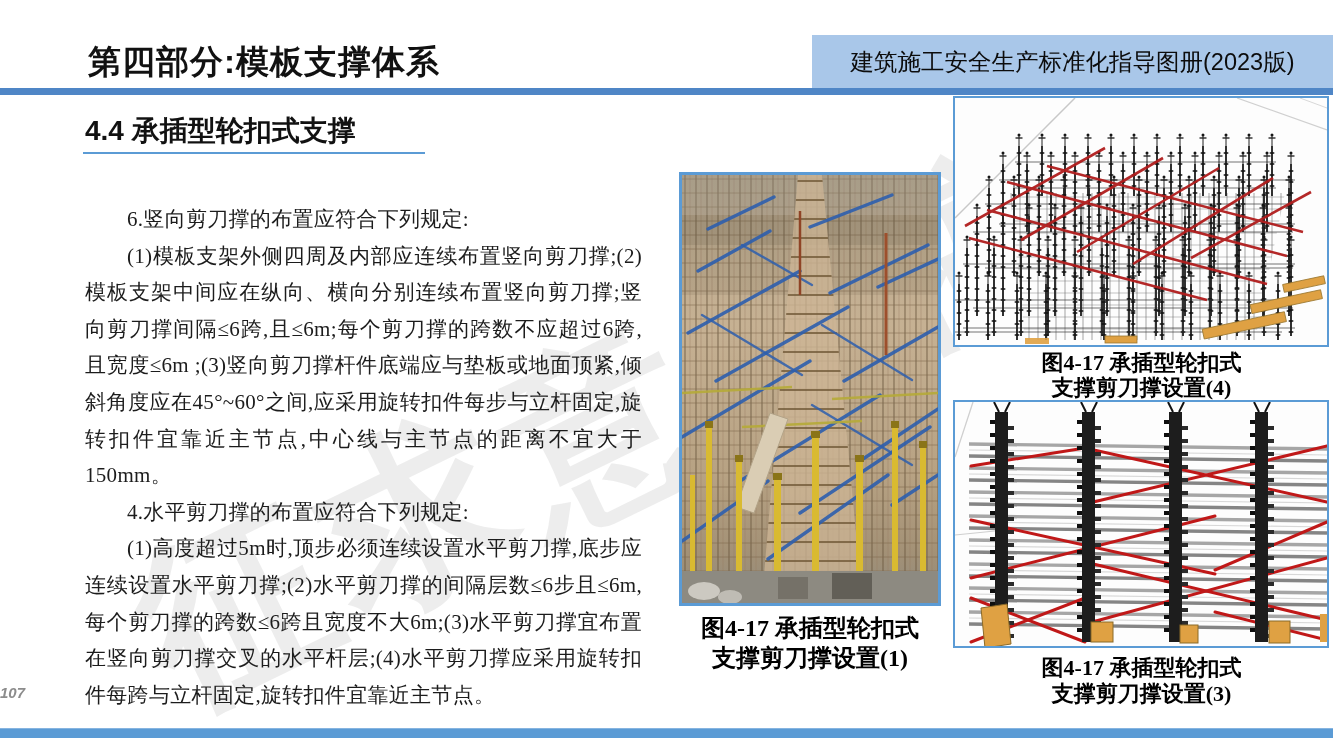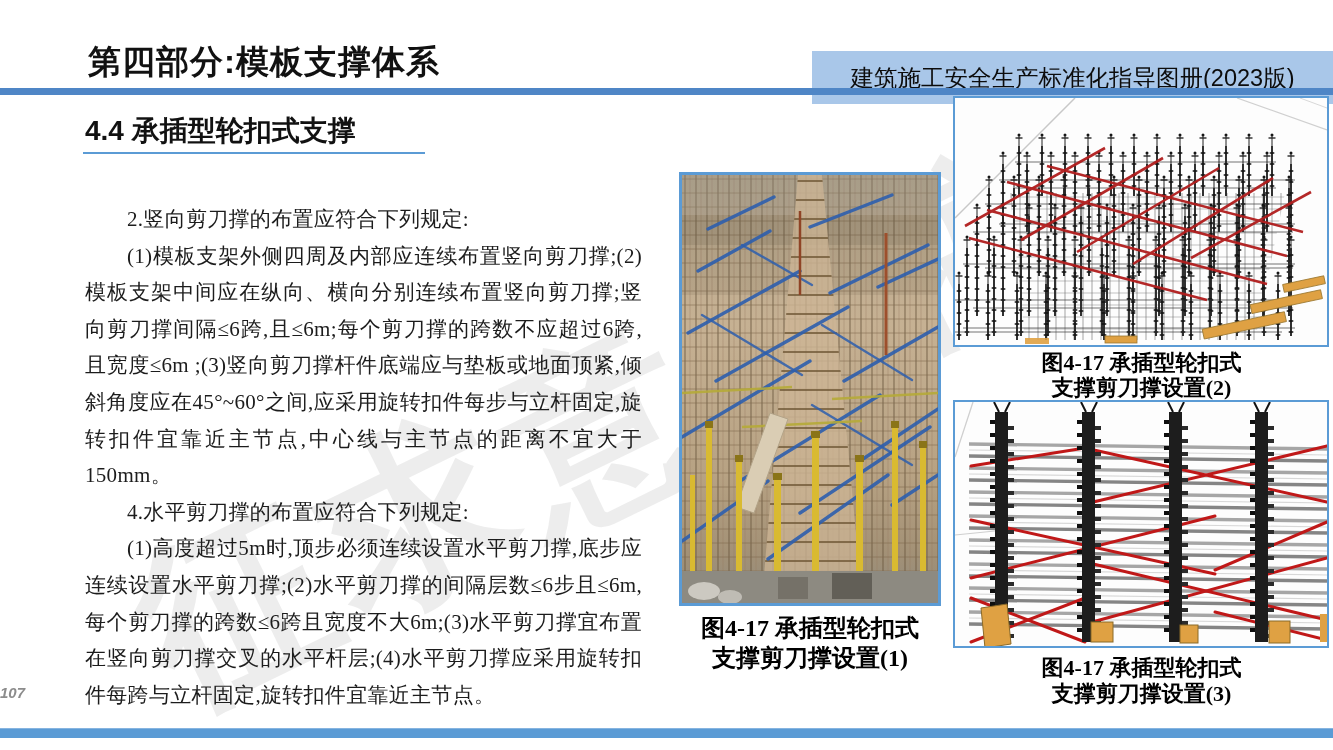--- a/index.html
+++ b/index.html
@@ -7,21 +7,21 @@
         font-family:"Liberation Sans","DejaVu Sans",sans-serif;color:#111;}
   
   .watermark{position:absolute;left:95px;top:535px;z-index:1;
     font-family:"Liberation Serif","DejaVu Serif",serif;font-weight:bold;
     font-size:188px;letter-spacing:14px;color:rgba(110,110,110,0.12);
     white-space:nowrap;transform:rotate(-26deg);transform-origin:0 0;pointer-events:none;}
   
   .doc-title{position:absolute;left:88px;top:40px;z-index:2;font-size:33px;font-weight:600;letter-spacing:1px;}
   .banner{position:absolute;left:812px;right:0;top:35px;height:53px;z-index:2;
     background:#a9c7e9;display:flex;align-items:center;justify-content:center;
-    font-size:23.5px;font-weight:500;color:#0c0c0c;margin-top:16px;}
+    font-size:23.5px;font-weight:500;color:#0c0c0c;}
   .rule-top{position:absolute;left:0;right:0;top:88px;height:7px;background:#4f86c6;z-index:2;}
   
   .sec-heading{position:absolute;left:85px;top:112px;z-index:2;font-size:28px;font-weight:600;text-align:center;}
   .sec-underline{position:absolute;left:83px;top:152px;width:342px;height:2px;background:#5b9bd5;z-index:2;}
   .sub-heading{position:absolute;left:85px;top:167px;z-index:2;font-size:25px;font-weight:600;}
   
   .body-text{position:absolute;left:85px;top:201px;width:557px;z-index:2;
     font-family:"Liberation Serif","DejaVu Serif",serif;font-size:21px;line-height:36.6px;
     text-align:justify;text-justify:inter-character;color:#1c1c1c;letter-spacing:0.3px;}
   .body-text p{margin:0;text-indent:2em;}
@@ -50,21 +50,21 @@
   <div class="watermark">征求意见稿</div>
 
   <div class="doc-title">第四部分:模板支撑体系</div>
   <div class="banner">建筑施工安全生产标准化指导图册(2023版)</div>
   <div class="rule-top"></div>
 
   <div class="sec-heading">4.4 承插型轮扣式支撑</div>
   <div class="sec-underline"></div>
 
   <div class="body-text">
-    <p>2.竖向剪刀撑的布置应符合下列规定:</p>
+    <p>6.竖向剪刀撑的布置应符合下列规定:</p>
     <p>(1)模板支架外侧四周及内部应连续布置竖向剪刀撑;(2)模板支架中间应在纵向、横向分别连续布置竖向剪刀撑;竖向剪刀撑间隔≤6跨,且≤6m;每个剪刀撑的跨数不应超过6跨,且宽度≤6m ;(3)竖向剪刀撑杆件底端应与垫板或地面顶紧,倾斜角度应在45°~60°之间,应采用旋转扣件每步与立杆固定,旋转扣件宜靠近主节点,中心线与主节点的距离不宜大于150mm。</p>
     <p>4.水平剪刀撑的布置应符合下列规定:</p>
     <p>(1)高度超过5m时,顶步必须连续设置水平剪刀撑,底步应连续设置水平剪刀撑;(2)水平剪刀撑的间隔层数≤6步且≤6m,每个剪刀撑的跨数≤6跨且宽度不大6m;(3)水平剪刀撑宜布置在竖向剪刀撑交叉的水平杆层;(4)水平剪刀撑应采用旋转扣件每跨与立杆固定,旋转扣件宜靠近主节点。</p>
   </div>
 
   <div class="fig fig-photo">
     <svg width="256" height="428" viewBox="0 0 256 428" preserveAspectRatio="none">
       <defs>
         <linearGradient id="pbg" x1="0" y1="0" x2="0" y2="1">
           <stop offset="0" stop-color="#b7a88e"></stop>
@@ -1013,21 +1013,21 @@
           <rect x="298" y="206" width="72" height="9" fill="#dfa143" stroke="#9a7730" stroke-width="0.8"></rect>
           <rect x="334" y="193" width="42" height="8" fill="#dfa143" stroke="#9a7730" stroke-width="0.8"></rect>
         </g>
         <rect x="150" y="238" width="32" height="7" fill="#dfa143" stroke="#9a7730" stroke-width="0.8"></rect>
         <rect x="70" y="240" width="24" height="6" fill="#dfa143" opacity="0.9"></rect>
       </g>
     </svg>
   </div>
   <div class="caption caption-2">
     <div>图4-17 承插型轮扣式</div>
-    <div>支撑剪刀撑设置(2)</div>
+    <div>支撑剪刀撑设置(4)</div>
   </div>
 
   <div class="fig fig-3d-bottom">
     <svg id="fig3" width="372" height="244" viewBox="0 0 372 244" preserveAspectRatio="none">
       <rect x="0" y="0" width="372" height="244" fill="#fdfdfd"></rect>
       <line x1="18" y1="0" x2="0" y2="55" stroke="#cfcfcf" stroke-width="1.3"></line>
       <line x1="0" y1="133" x2="60" y2="127" stroke="#cfcfcf" stroke-width="1.2"></line>
       <g id="f3-bars">
           <line x1="14" y1="42" x2="372" y2="47" stroke="#a6a6a6" stroke-width="3.4" opacity="1"></line>
           <line x1="14" y1="54" x2="372" y2="59" stroke="#858585" stroke-width="3.4" opacity="1"></line>

